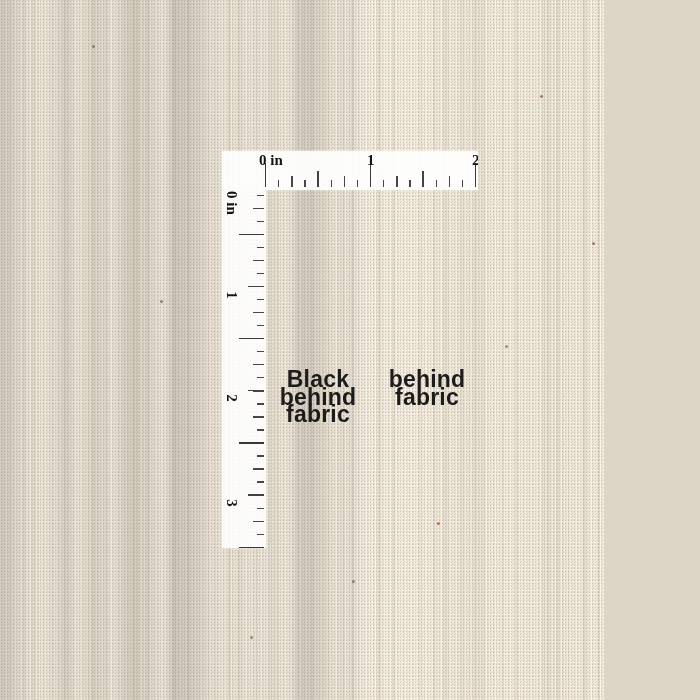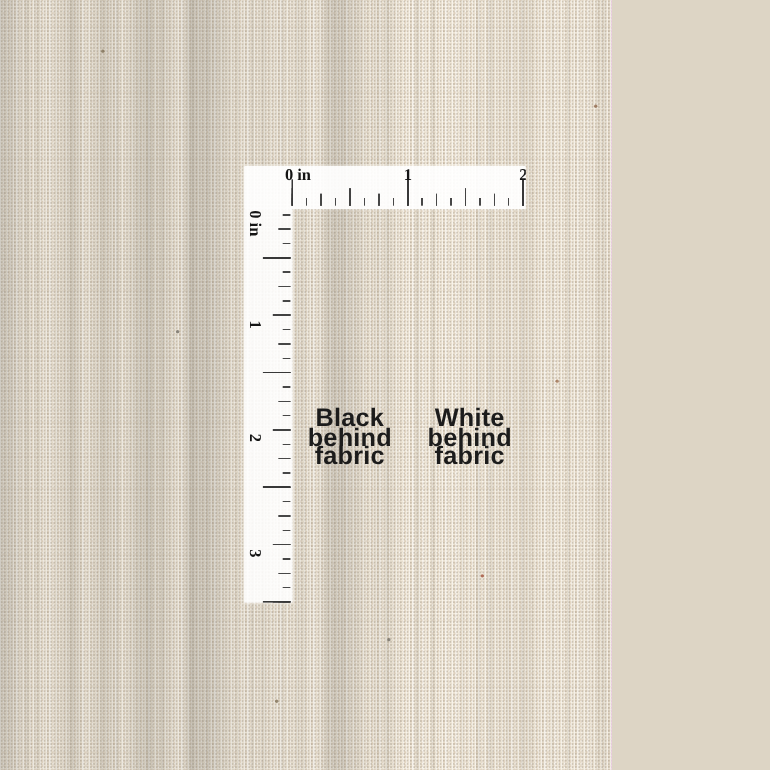--- a/index.html
+++ b/index.html
@@ -1,19 +1,19 @@
 <!DOCTYPE html>
 <html><head>
 <meta charset="utf-8">
 <style>
   html,body{margin:0;padding:0;background:#ddd5c5;}
   .scene{
-    position:relative;width:556px;height:700px;overflow:hidden;
+    position:relative;width:604px;height:700px;overflow:hidden;
     font-family:"Liberation Sans",sans-serif;
-    background:#f0abfc;
+    background:#84cc16;
   }
   
   .fabric{
     position:absolute;inset:0;
     background-color:#f1e9da;
     background-image:
       radial-gradient(circle, rgba(125,112,96,0.30) 30%, rgba(125,112,96,0) 46%),
       radial-gradient(circle, rgba(172,142,110,0.20) 28%, rgba(172,142,110,0) 44%),
       repeating-linear-gradient(90deg, rgba(255,255,255,0.50) 0 1px, rgba(255,255,255,0) 1px 3px),
       repeating-linear-gradient(0deg, rgba(214,202,182,0.28) 0 1px, rgba(214,202,182,0) 1px 3px);
@@ -126,18 +126,17 @@
     <span class="rnum vn2">2</span>
     <span class="rnum vn3">3</span>
   </div>
 
   <div class="anno anno-black">
     <div>Black</div>
     <div>behind</div>
     <div>fabric</div>
   </div>
   <div class="anno anno-white">
-    <div>White</div>
     <div>behind</div>
     <div>fabric</div>
   </div>
 
 </div>
 
 </body></html>

